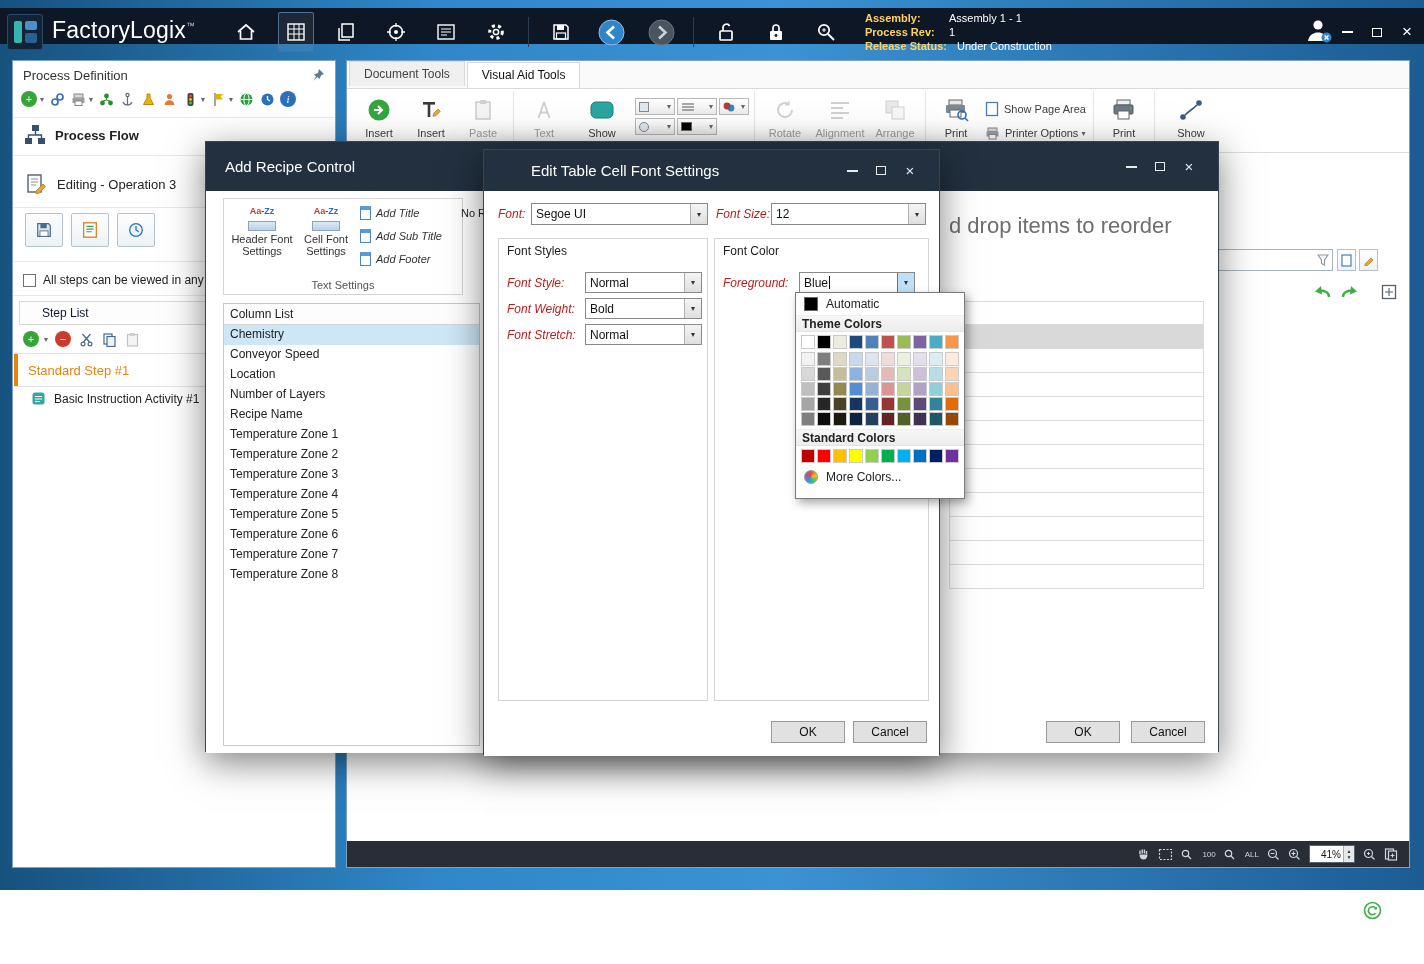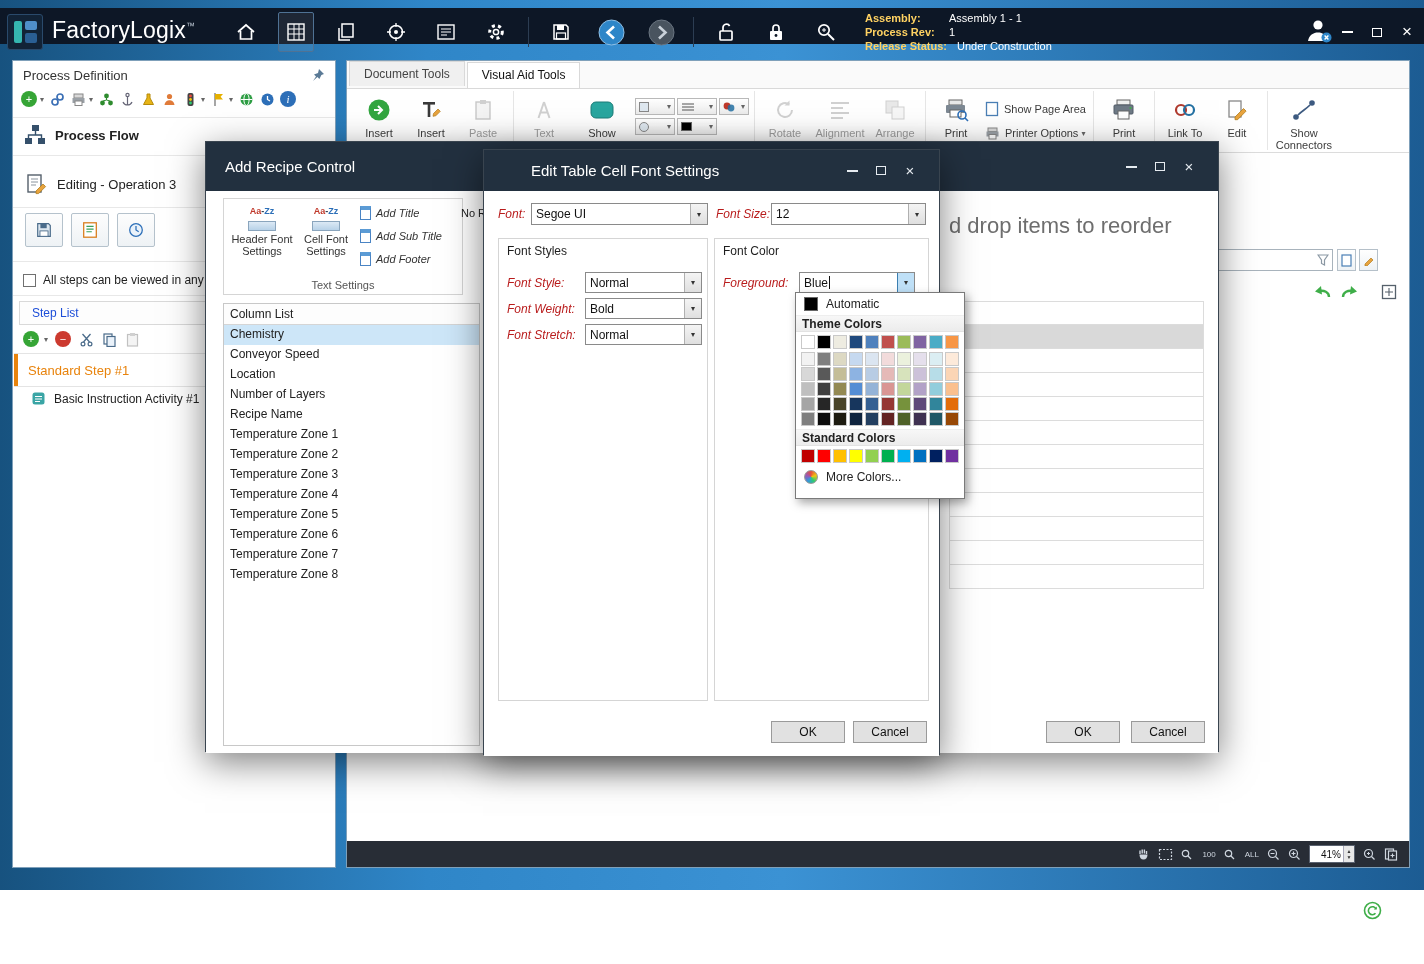--- a/index.html
+++ b/index.html
@@ -44,21 +44,21 @@
   .caret { font-size:8px; color:#666; margin-left:-2px; }
   .divider { position:absolute; left:0; width:100%; height:1px; background:#e8e8e8; }
   .pf-row { position:absolute; left:10px; top:62px; display:flex; align-items:center; gap:8px; }
   .pf-label { font-weight:bold; font-size:13px; }
   .collapse-circ { position:absolute; right:10px; top:96px; width:16px; height:16px; border:1px solid #9ab0c2; border-radius:50%; color:#7a93a8; font-size:9px; display:flex; align-items:center; justify-content:center; }
   .edit-row { position:absolute; left:12px; top:112px; display:flex; align-items:center; gap:10px; }
   .lp-btns { position:absolute; left:12px; top:152px; display:flex; gap:8px; }
   .sqbtn { width:38px; height:34px; border:1px solid #b5c2cc; background:linear-gradient(#fdfdfd,#eef2f5); border-radius:2px; display:flex; align-items:center; justify-content:center; }
   .chk-row { position:absolute; left:10px; top:212px; display:flex; align-items:center; gap:7px; font-size:12px; white-space:nowrap; overflow:hidden; width:310px; }
   .chk { width:13px; height:13px; border:1px solid #707070; background:#fff; flex:0 0 13px; }
-  .sl-header { position:absolute; left:6px; top:240px; width:310px; border:1px solid #d9d9d9; background:#fdfdfd; padding:4px 12px; font-size:12px; color:#1d4ed8; }
+  .sl-header { position:absolute; left:6px; top:240px; width:310px; border:1px solid #d9d9d9; background:#fdfdfd; padding:4px 22px; font-size:12px; color:#0f172a; }
   .sl-toolbar { position:absolute; left:10px; top:270px; display:flex; align-items:center; gap:7px; }
   .step-row { position:absolute; left:1px; top:292px; width:320px; height:34px; border-bottom:1px solid #e4e4e4; border-top:1px solid #e4e4e4; display:flex; align-items:center; }
   .step-bar { width:4px; height:100%; background:#e8830c; }
   .step-label { color:#e8830c; font-size:13px; margin-left:10px; }
   .act-row { position:absolute; left:18px; top:330px; display:flex; align-items:center; gap:8px; font-size:12px; color:#222; }
 
   
   .tabbar { position:absolute; left:0; top:0; width:100%; height:28px; background:#fafafa; border-bottom:1px solid #d9d9d9; display:flex; align-items:flex-start; padding-left:2px; }
   .tab { font-size:12px; color:#444; padding:5px 14px; border:1px solid #d9d9d9; border-bottom:none; background:#f0f0f0; margin-right:2px; }
   .tab.active { background:#fff; color:#111; position:relative; top:1px; padding-bottom:6px; }
@@ -616,40 +616,20 @@
                 <rect x="6" y="2" width="13" height="5" fill="#f0f0f0" stroke="#666"></rect>
                 <rect x="3" y="7" width="19" height="9" rx="1" fill="#6f7a86" stroke="#525c68"></rect>
                 <rect x="7" y="13" width="11" height="8" fill="#fff" stroke="#666"></rect>
                 <circle cx="19.5" cy="10" r="1.1" fill="#3fae49"></circle>
               </svg>
             </span>
             <span>Print</span>
           </span>
       </div>
 
-      <div class="rgroup">
-        <span class="rbtn">
-            <span class="ric">
-              <svg width="26" height="24">
-                <circle cx="9" cy="12" r="5" fill="none" stroke="#b03a2e" stroke-width="2.2"></circle>
-                <circle cx="17" cy="12" r="5" fill="none" stroke="#2471a3" stroke-width="2.2"></circle>
-              </svg>
-            </span>
-            <span>Link To</span>
-          </span>
-        <span class="rbtn">
-            <span class="ric">
-              <svg width="24" height="24">
-                <rect x="4" y="3" width="12" height="16" fill="#fff" stroke="#888" stroke-width="1.3"></rect>
-                <path d="M10 19l8.5-8.5 2.6 2.6L12.6 21.7H10z" fill="#e8a33d" stroke="#b07d20" stroke-width=".8"></path>
-              </svg>
-            </span>
-            <span>Edit</span>
-          </span>
-      </div>
 
       <div class="rgroup" style="border-right:none">
         <span class="rbtn" style="width:62px">
             <span class="ric">
               <svg width="26" height="24">
                 <circle cx="5" cy="19" r="2.8" fill="#3d5a80"></circle>
                 <circle cx="21" cy="5" r="2.8" fill="#3d5a80"></circle>
                 <path d="M7 17C11 13 15 11 19 7" stroke="#3d5a80" stroke-width="1.7" fill="none"></path>
               </svg>
             </span>

